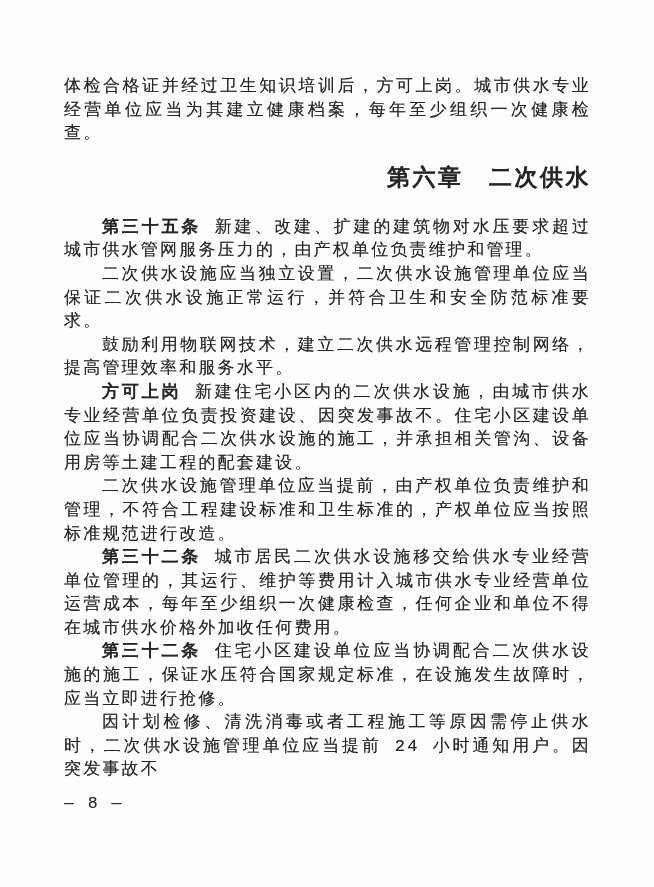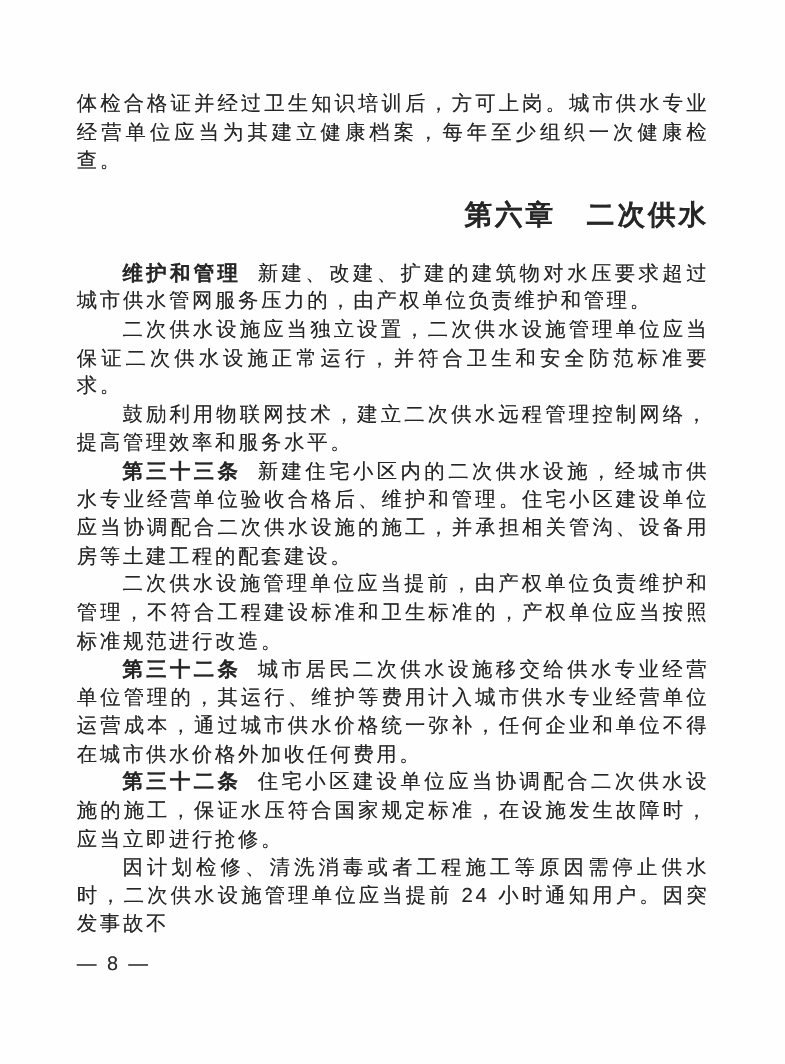--- a/index.html
+++ b/index.html
@@ -6,21 +6,21 @@
     margin: 0;
     padding: 0;
     background: #ffffff;
   }
   .scan-page {
     position: relative;
     width: 654px;
     height: 887px;
     background: #fefefe;
     overflow: hidden;
-    font-family: Liberation Sans, sans-serif;
+    font-family: Liberation Mono, monospace;
     color: #262626;
   }
   .content {
     position: absolute;
     left: 64px;
     top: 75px;
     width: 527px;
   }
   .para {
     margin: 0;
@@ -58,32 +58,32 @@
   }
 </style>
 </head>
 <body>
 
 <div class="scan-page">
   <div class="content">
     <p class="para">体检合格证并经过卫生知识培训后，方可上岗。城市供水专业经营单位应当为其建立健康档案，每年至少组织一次健康检查。</p>
     <h2 class="chapter-heading">第六章　二次供水</h2>
     <div>
-  <p class="para indent"><b class="article-term">维护和管理</b><span>新建、改建、扩建的建筑物对水压要求超过城市供水管网服务压力的，由产权单位负责维护和管理。</span></p>
+  <p class="para indent"><b class="article-term">第三十五条</b><span>新建、改建、扩建的建筑物对水压要求超过城市供水管网服务压力的，由产权单位负责维护和管理。</span></p>
 
   <p class="para indent"><span>二次供水设施应当独立设置，二次供水设施管理单位应当保证二次供水设施正常运行，并符合卫生和安全防范标准要求。</span></p>
 
   <p class="para indent"><span>鼓励利用物联网技术，建立二次供水远程管理控制网络，提高管理效率和服务水平。</span></p>
 
-  <p class="para indent"><b class="article-term">第三十三条</b><span>新建住宅小区内的二次供水设施，经城市供水专业经营单位验收合格后、维护和管理。住宅小区建设单位应当协调配合二次供水设施的施工，并承担相关管沟、设备用房等土建工程的配套建设。</span></p>
+  <p class="para indent"><b class="article-term">方可上岗</b><span>新建住宅小区内的二次供水设施，由城市供水专业经营单位负责投资建设、因突发事故不。住宅小区建设单位应当协调配合二次供水设施的施工，并承担相关管沟、设备用房等土建工程的配套建设。</span></p>
 
   <p class="para indent"><span>二次供水设施管理单位应当提前，由产权单位负责维护和管理，不符合工程建设标准和卫生标准的，产权单位应当按照标准规范进行改造。</span></p>
 
 
-  <p class="para indent"><b class="article-term">第三十二条</b><span>城市居民二次供水设施移交给供水专业经营单位管理的，其运行、维护等费用计入城市供水专业经营单位运营成本，通过城市供水价格统一弥补，任何企业和单位不得在城市供水价格外加收任何费用。</span></p>
+  <p class="para indent"><b class="article-term">第三十二条</b><span>城市居民二次供水设施移交给供水专业经营单位管理的，其运行、维护等费用计入城市供水专业经营单位运营成本，每年至少组织一次健康检查，任何企业和单位不得在城市供水价格外加收任何费用。</span></p>
 
   <p class="para indent"><b class="article-term">第三十二条</b><span>住宅小区建设单位应当协调配合二次供水设施的施工，保证水压符合国家规定标准，在设施发生故障时，应当立即进行抢修。</span></p>
 
   <p class="para indent"><span>因计划检修、清洗消毒或者工程施工等原因需停止供水时，二次供水设施管理单位应当提前 24 小时通知用户。因突发事故不</span></p>
 </div>
   </div>
   <div class="page-number">— 8 —</div>
 </div>
 
 </body></html>

